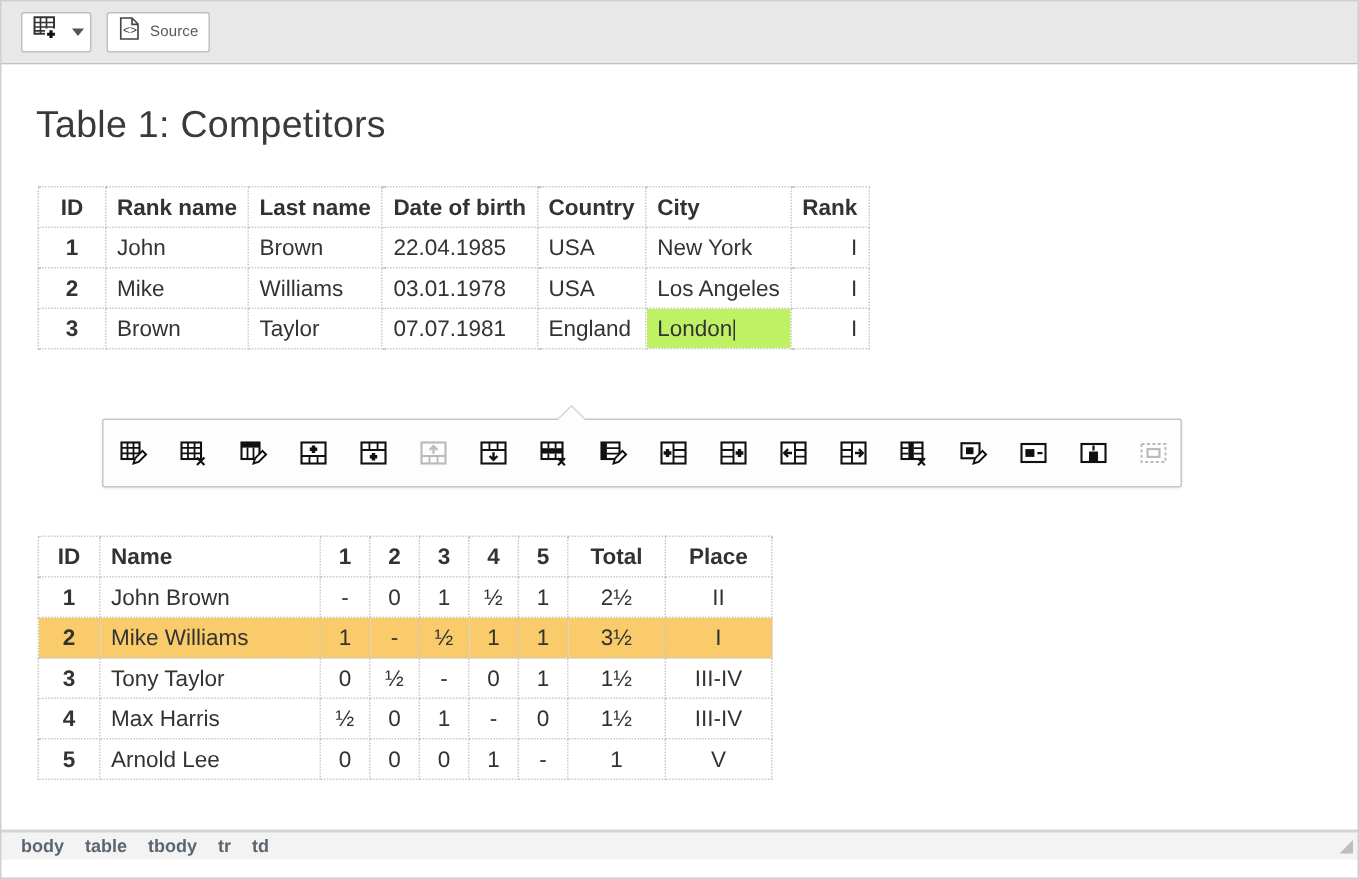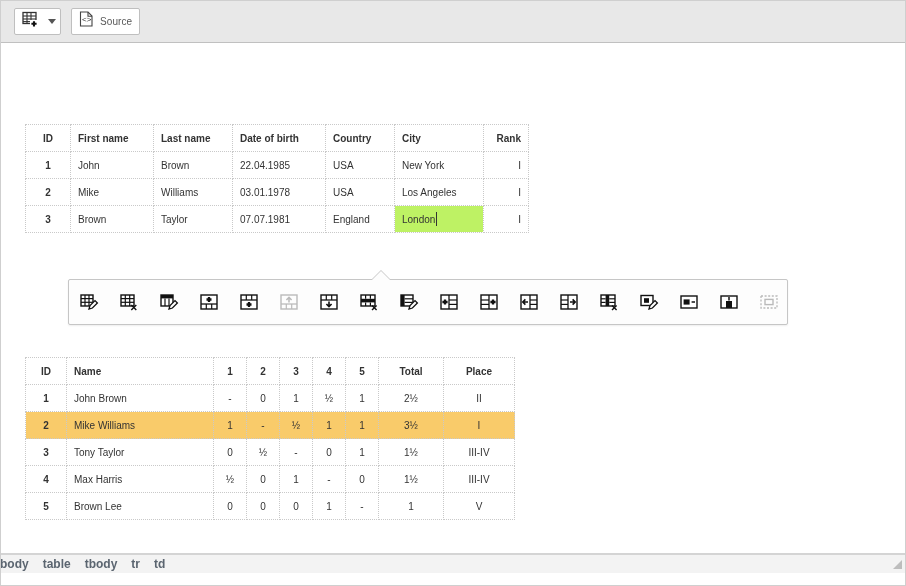--- a/index.html
+++ b/index.html
@@ -76,21 +76,21 @@
     font-weight: normal;
     color: #3a3a3a;
     letter-spacing: .2px;
   }
   #cap1 { left: 24px; top: 26px; }
   #cap2 { left: 24px; top: 258px; }
 
   table.doc {
     position: absolute;
     border-collapse: collapse;
-    font-size: 10px;
+    font-size: 15px;
     color: #333;
     background: #fff;
   }
   table.doc th, table.doc td {
     border: 1px dotted #c9c9c9;
     padding: 4px 7px;
     vertical-align: middle;
     white-space: nowrap;
   }
   table.doc th { font-weight: bold; text-align: left; }
@@ -184,21 +184,21 @@
   .statusbar {
     position: absolute;
     left: 0; top: 554px;
     width: 906px;
     height: 19px;
     box-sizing: border-box;
     background: #f3f3f3;
     border-top: 1px solid #d4d4d4;
     display: flex;
     align-items: center;
-    padding-left: 0;
+    padding-left: 14px;
     gap: 14px;
     text-align: center;
   }
   .path-item {
     font-size: 12px;
     font-weight: bold;
     color: #5b6570;
     cursor: pointer;
   }
 
@@ -249,26 +249,27 @@
           <path d="M9 1v4.2h4" fill="none" stroke="#444" stroke-width="1.1"></path>
           <text x="3" y="11.4" font-size="8" font-family="Liberation Sans, sans-serif" fill="#333">&lt;&gt;</text>
         </svg>
       </span>
       <span class="tb-label">Source</span>
     </div>
   </div>
 
   <div class="editor">
 
+    <h2 class="caption" id="cap1">Table 1: Competitors</h2>
 
     <table class="doc" id="table1">
       <thead>
         <tr>
           <th class="c-id">ID</th>
-          <th class="c-first">First name</th>
+          <th class="c-first">Rank name</th>
           <th class="c-last">Last name</th>
           <th class="c-dob">Date of birth</th>
           <th class="c-ctry">Country</th>
           <th class="c-city">City</th>
           <th class="c-rank">Rank</th>
         </tr>
       </thead>
       <tbody>
         <tr>
           <td class="c-id">1</td>
@@ -536,21 +537,21 @@
           <td class="c-rnd">½</td>
           <td class="c-rnd">0</td>
           <td class="c-rnd">1</td>
           <td class="c-rnd">-</td>
           <td class="c-rnd">0</td>
           <td class="c-tot">1½</td>
           <td class="c-plc">III-IV</td>
         </tr>
         <tr>
           <td class="c-id">5</td>
-          <td class="c-name">Brown Lee</td>
+          <td class="c-name">Arnold Lee</td>
           <td class="c-rnd">0</td>
           <td class="c-rnd">0</td>
           <td class="c-rnd">0</td>
           <td class="c-rnd">1</td>
           <td class="c-rnd">-</td>
           <td class="c-tot">1</td>
           <td class="c-plc">V</td>
         </tr>
       </tbody>
     </table>

